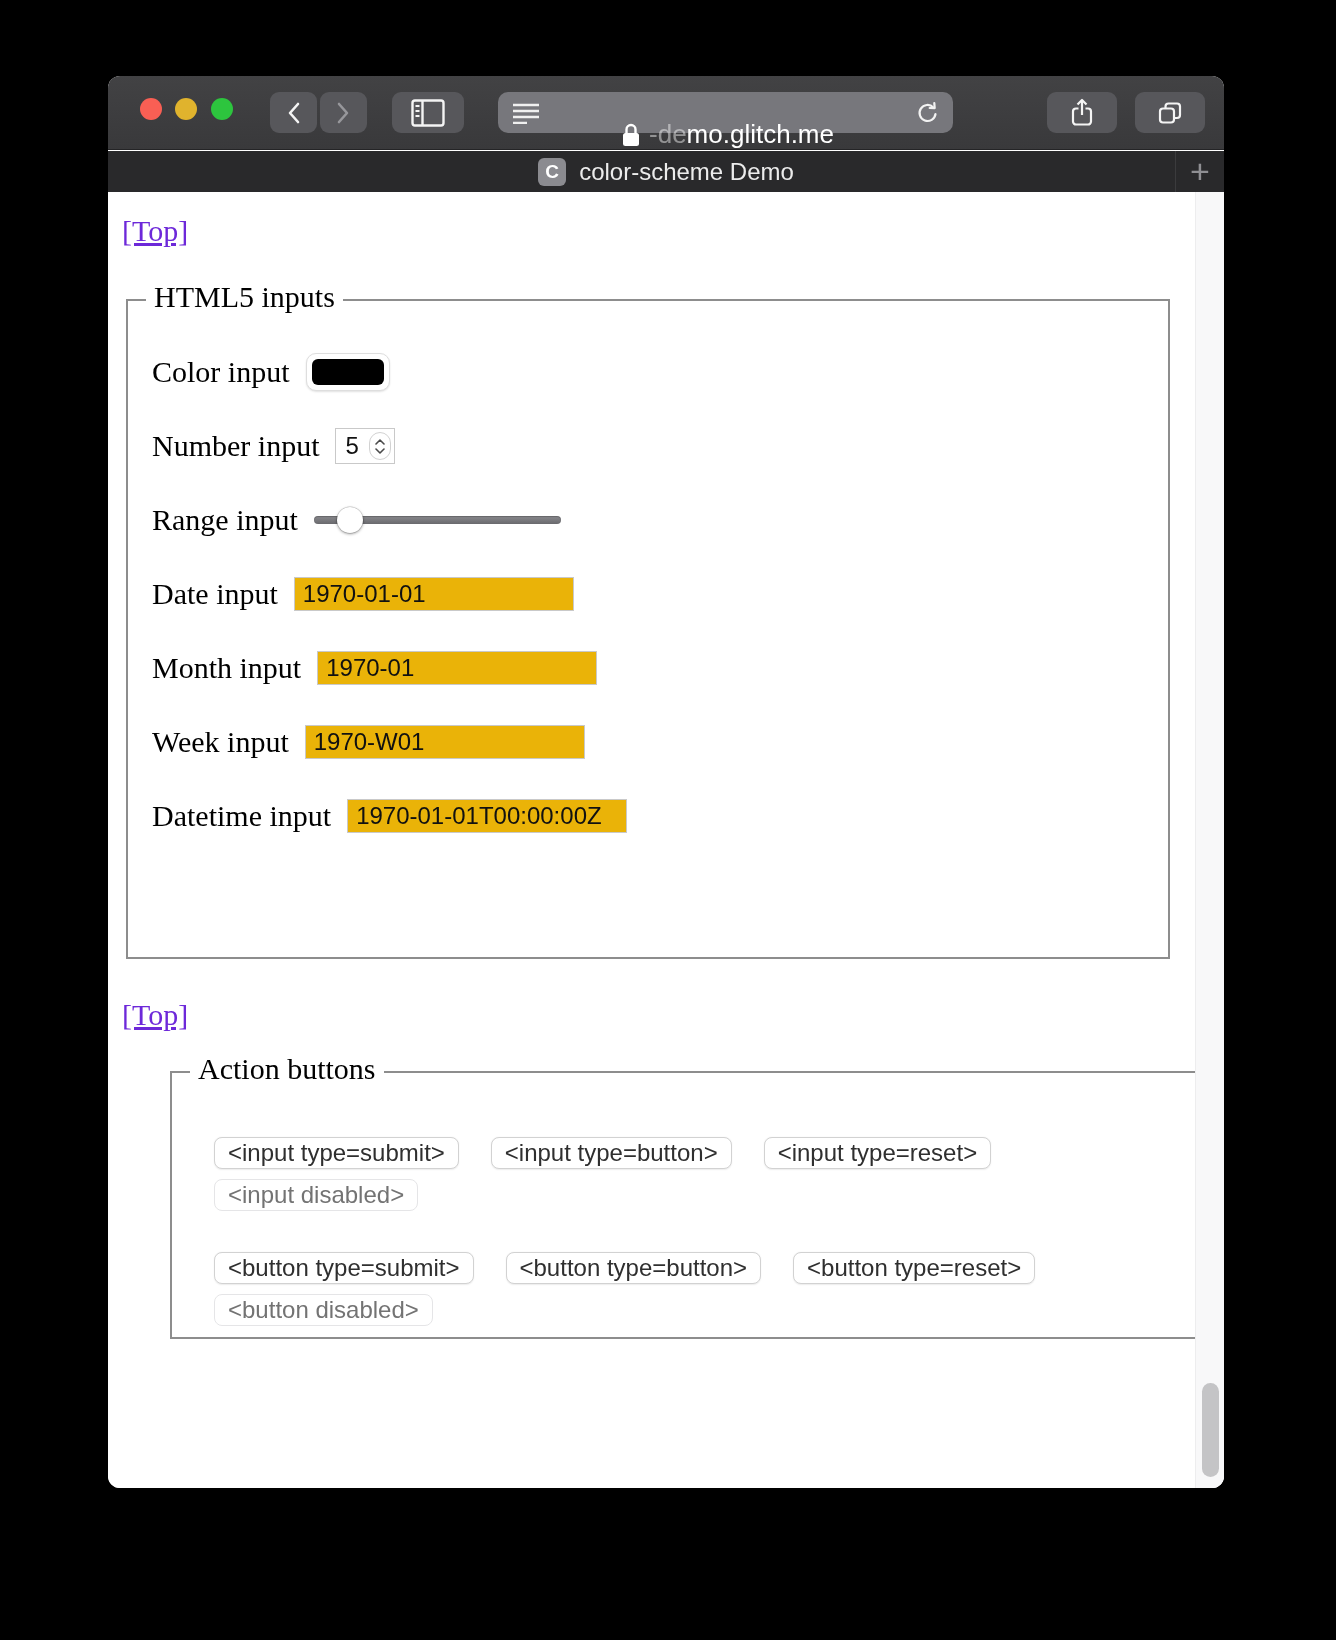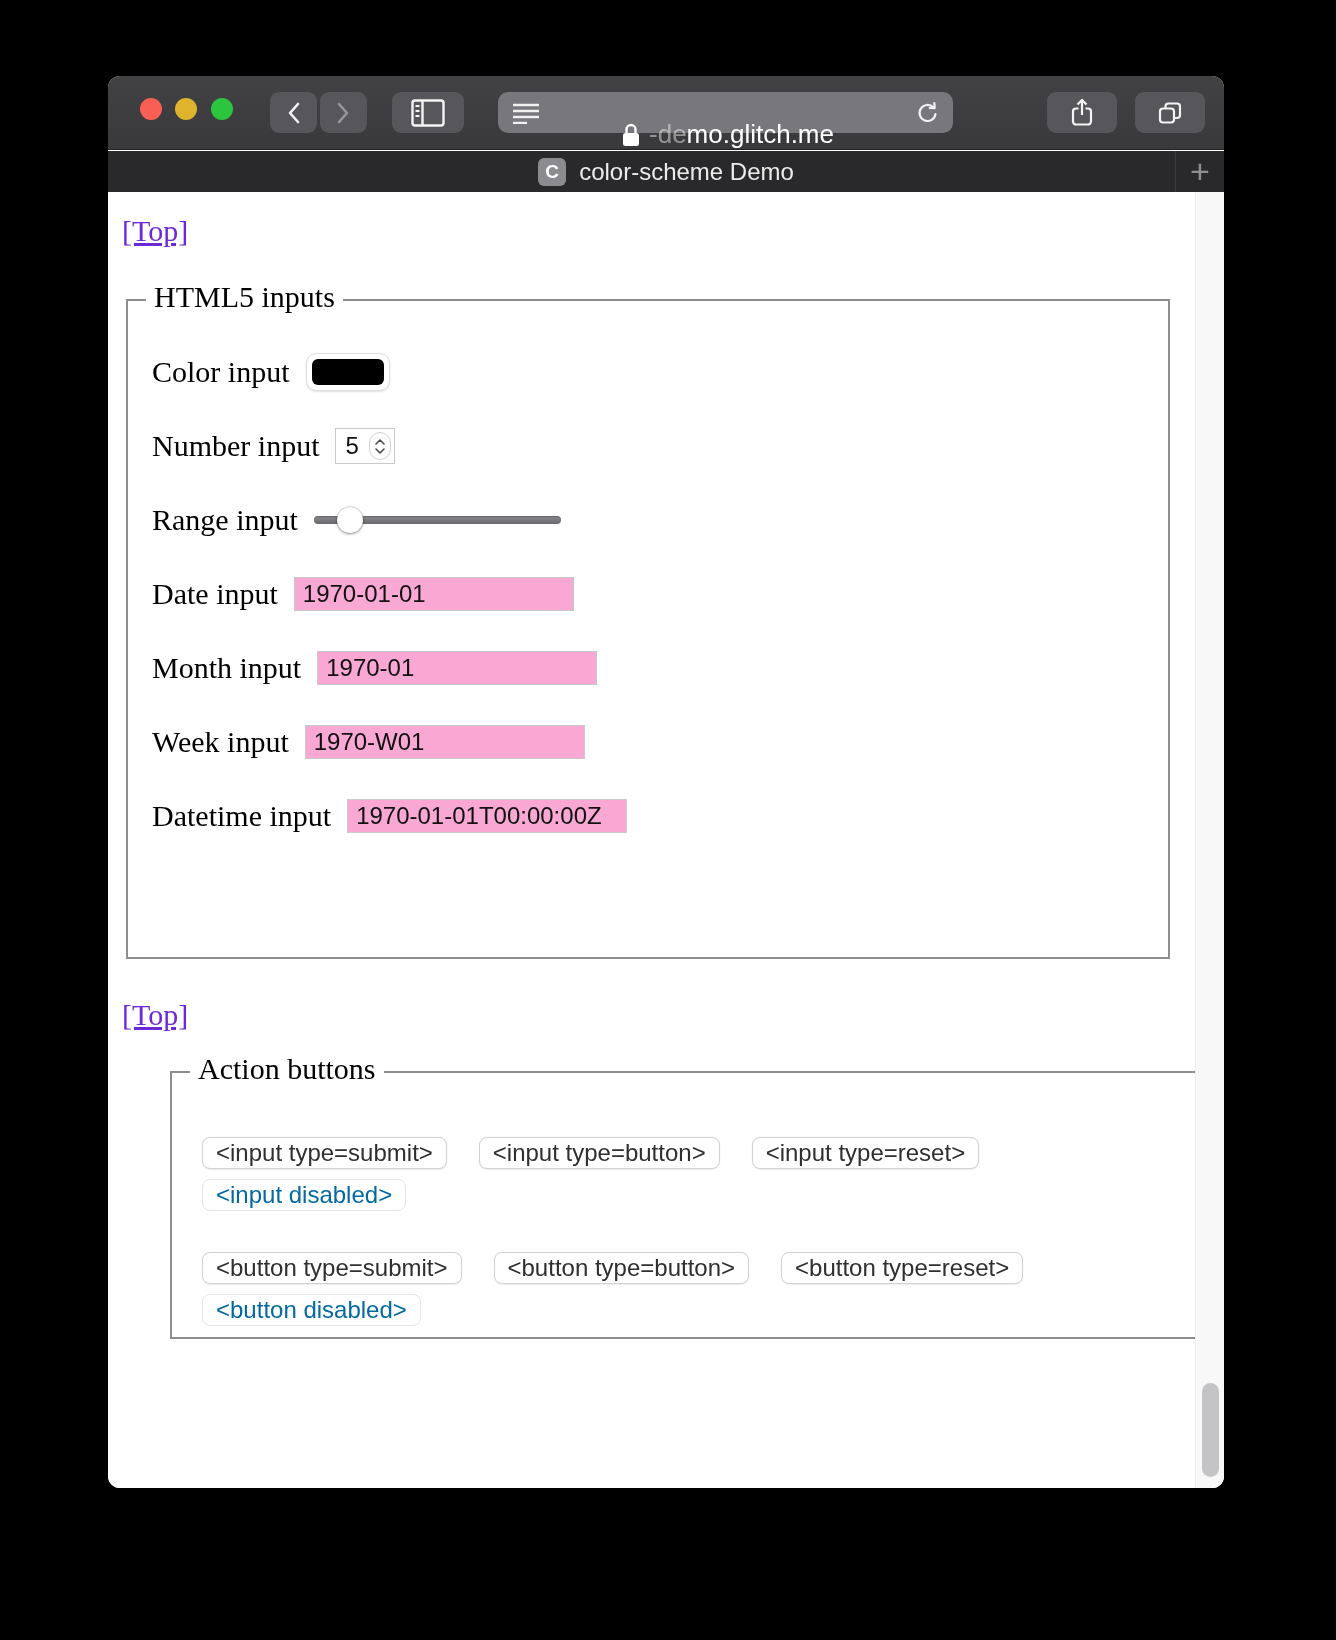--- a/index.html
+++ b/index.html
@@ -39,44 +39,44 @@
           color:#8f8f93;font:300 34px "Liberation Sans",sans-serif;display:flex;align-items:center;justify-content:center;}
   
   .content{position:absolute;left:0;top:116px;width:1116px;height:1296px;background:#fff;}
   .scroll-strip{position:absolute;right:0;top:0;width:29px;height:1296px;background:#f8f8f9;border-left:1px solid #ededee;}
   .scroll-thumb{position:absolute;right:5px;top:1191px;width:17px;height:94px;border-radius:9px;background:#c4c4c6;}
   .pagebody{position:absolute;left:14px;top:0;width:1058px;font-family:"Liberation Serif",serif;color:#000;}
   .toplink{display:inline-block;margin:22px 0 0 0;font:30px "Liberation Serif",serif;color:#6d28d9;text-decoration:underline;cursor:pointer;}
   .toplink.second{margin-top:39px;}
   .fs{position:relative;margin-left:4px;width:1044px;border:2px solid #8d8d8d;}
   .fs1{margin-top:51px;height:660px;padding:34px 0 0 24px;}
-  .fs2{margin-top:39px;height:268px;padding:64px 0 0 30px;margin-left:48px;}
+  .fs2{margin-top:39px;height:268px;padding:64px 0 0 42px;margin-left:48px;}
   .legend{position:absolute;top:-21px;left:18px;background:#fff;padding:0 8px;font:30px "Liberation Serif",serif;}
   .row{height:74px;display:flex;align-items:center;gap:16px;}
   .rowlabel{font:30px "Liberation Serif",serif;}
   
   .swatch{width:84px;height:38px;border-radius:10px;background:#fff;border:1.5px solid #dedede;
           box-shadow:0 1px 2px rgba(0,0,0,.12);padding:5px;}
   .swatch-inner{width:100%;height:100%;border-radius:6px;background:#000;}
   .numbox{position:relative;width:60px;height:36px;border:1.5px solid #c9c9c9;background:#fff;
           font:24px "Liberation Sans",sans-serif;color:#111;display:flex;align-items:center;padding-left:9px;}
   .stepper{position:absolute;right:3px;top:3px;width:22px;height:28px;border:1.5px solid #d2d2d2;border-radius:11px;
            background:#fff;display:flex;flex-direction:column;align-items:center;justify-content:center;gap:3px;}
   .range-track{position:relative;width:247px;height:8px;border-radius:4px;
                background:linear-gradient(#8a8a8e,#69696d);box-shadow:inset 0 1px 1px rgba(0,0,0,.25);}
   .range-thumb{position:absolute;left:23px;top:-9px;width:26px;height:26px;border-radius:50%;background:#fff;
                box-shadow:0 0 0 0.5px rgba(0,0,0,.2),0 1px 3px rgba(0,0,0,.4);}
-  .textbox{width:280px;height:34px;border:1.5px solid #c9c9c9;background:#f9a8d4;
+  .textbox{width:280px;height:34px;border:1.5px solid #c9c9c9;background:#eab308;
            font:24px "Liberation Sans",sans-serif;color:#111;display:flex;align-items:center;padding-left:8px;white-space:nowrap;overflow:hidden;}
   
   .btnrow{display:flex;gap:32px;align-items:center;}
   .pushbtn{height:32px;border:1.5px solid #d2d2d2;border-radius:8px;background:#fff;color:#2f2f2f;
            font:24px "Liberation Sans",sans-serif;display:inline-flex;align-items:center;padding:0 13px;
            box-shadow:0 0.5px 1.5px rgba(0,0,0,.08);cursor:pointer;white-space:nowrap;}
-  .pushbtn.disabled{color:#0369a1;border-color:#e5e5e7;box-shadow:none;cursor:default;}
+  .pushbtn.disabled{color:#737373;border-color:#e5e5e7;box-shadow:none;cursor:default;}
   .mt10{margin-top:10px;}
   .mt41{margin-top:41px;align-items:center;}
   svg{display:block;}
 </style>
 </head>
 <body>
 
 <div class="stage">
   <div class="window">
 

